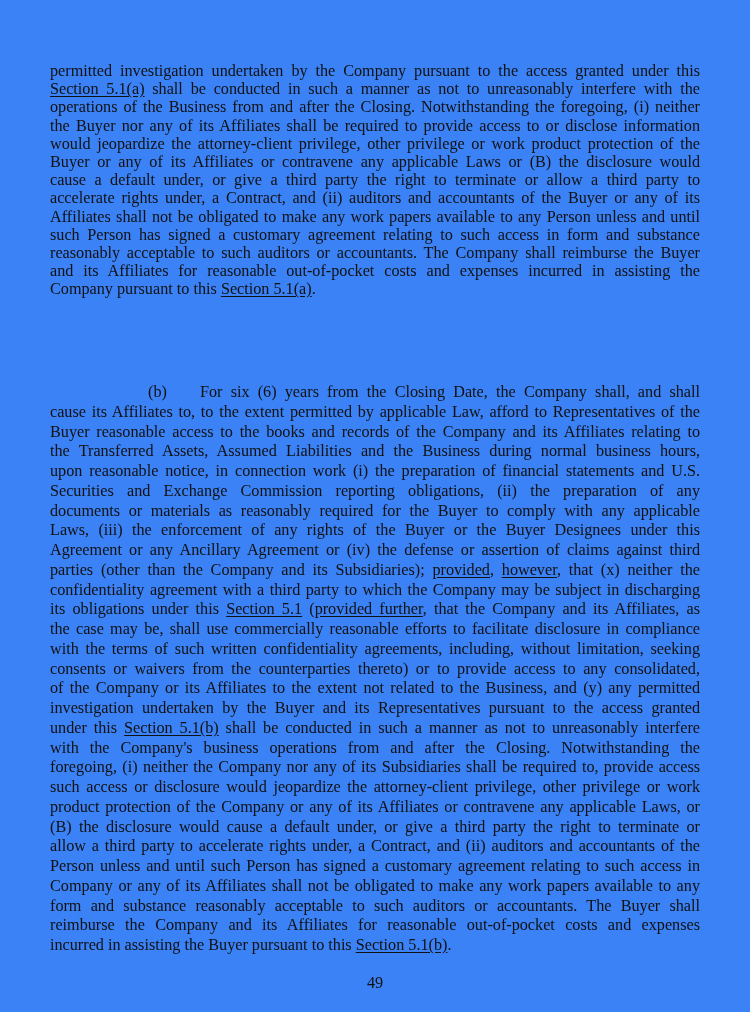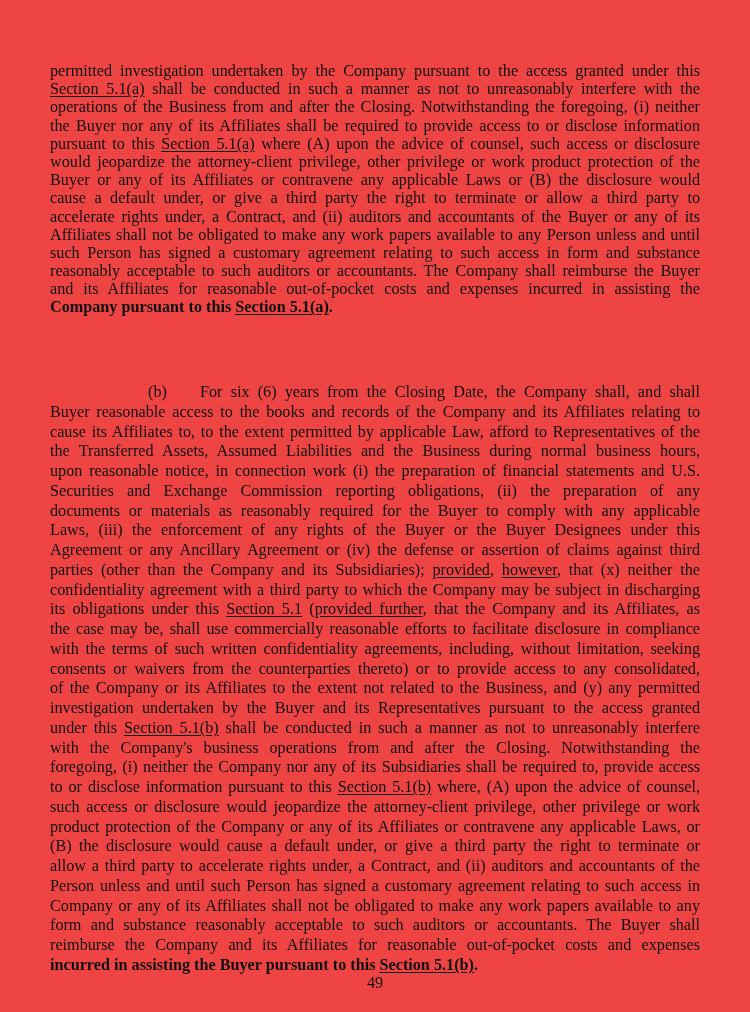--- a/index.html
+++ b/index.html
@@ -1,37 +1,37 @@
 <!DOCTYPE html>
 <html><head>
 <meta charset="utf-8">
 <style>
   html, body { margin: 0; padding: 0; background: #ffffff; }
   body { width: 750px; height: 1012px; position: relative; overflow: hidden; }
   .page {
-    position: absolute; left: 0; top: 0; width: 750px; height: 1012px; background: #ef4444;
+    position: absolute; left: 0; top: 0; width: 750px; height: 1012px; background: #3b82f6;
   }
   .para {
     position: absolute;
     left: 50px;
     width: 650px;
     font-family: "Liberation Serif", "DejaVu Serif", serif;
     font-size: 16.2px;
     color: #111111;
   }
   .line {
     display: block;
     height: 19px;
     line-height: 19px;
     white-space: nowrap;
     text-align: justify;
     text-align-last: justify;
     overflow: visible;
   }
-  .line.last { text-align-last: left; font-weight: bold; }
+  .line.last { text-align-last: left; }
   .u { text-decoration: underline; text-underline-offset: 2px; }
   #p1 { top: 62px; }
   #p1 .line { height: 18.2px; line-height: 18.2px; }
   #p2 { top: 347px; }
   #p2 .line { height: 19.75px; line-height: 19.75px; }
   .indent-b { display: inline-block; width: 98px; }
   .label-b { display: inline-block; width: 52px; }
   .pagenum {
     position: absolute; left: 0; width: 750px; top: 974px; text-align: center;
     font-family: "Liberation Serif", "DejaVu Serif", serif; font-size: 16.2px; color: #111111;
@@ -39,53 +39,51 @@
 </style>
 </head>
 <body>
 
 <div class="page">
   <div class="para" id="p1">
       <span class="line">permitted investigation undertaken by the Company pursuant to the access granted under this</span>
       <span class="line"><span class="u">Section 5.1(a)</span> shall be conducted in such a manner as not to unreasonably interfere with the</span>
       <span class="line">operations of the Business from and after the Closing.  Notwithstanding the foregoing, (i) neither</span>
       <span class="line">the Buyer nor any of its Affiliates shall be required to provide access to or disclose information</span>
-      <span class="line">pursuant to this <span class="u">Section 5.1(a)</span> where (A) upon the advice of counsel, such access or disclosure</span>
       <span class="line">would jeopardize the attorney-client privilege, other privilege or work product protection of the</span>
       <span class="line">Buyer or any of its Affiliates or contravene any applicable Laws or (B) the disclosure would</span>
       <span class="line">cause a default under, or give a third party the right to terminate or allow a third party to</span>
       <span class="line">accelerate rights under, a Contract, and (ii) auditors and accountants of the Buyer or any of its</span>
       <span class="line">Affiliates shall not be obligated to make any work papers available to any Person unless and until</span>
       <span class="line">such Person has signed a customary agreement relating to such access in form and substance</span>
       <span class="line">reasonably acceptable to such auditors or accountants.  The Company shall reimburse the Buyer</span>
       <span class="line">and its Affiliates for reasonable out-of-pocket costs and expenses incurred in assisting the</span>
       <span class="line last">Company pursuant to this <span class="u">Section 5.1(a)</span>.</span>
     </div>
   <div class="para" id="p2">
       <span class="line" style="text-align-last: justify; margin-top: 36px;"><span class="indent-b"></span><span class="label-b">(b)</span>For six (6) years from the Closing Date, the Company shall, and shall</span>
+      <span class="line">cause its Affiliates to, to the extent permitted by applicable Law, afford to Representatives of the</span>
       <span class="line">Buyer reasonable access to the books and records of the Company and its Affiliates relating to</span>
-      <span class="line">cause its Affiliates to, to the extent permitted by applicable Law, afford to Representatives of the</span>
       <span class="line">the Transferred Assets, Assumed Liabilities and the Business during normal business hours,</span>
       <span class="line">upon reasonable notice, in connection work (i) the preparation of financial statements and U.S.</span>
       <span class="line">Securities and Exchange Commission reporting obligations, (ii) the preparation of any</span>
       <span class="line">documents or materials as reasonably required for the Buyer to comply with any applicable</span>
       <span class="line">Laws, (iii) the enforcement of any rights of the Buyer or the Buyer Designees under this</span>
       <span class="line">Agreement or any Ancillary Agreement or (iv) the defense or assertion of claims against third</span>
       <span class="line">parties (other than the Company and its Subsidiaries); <span class="u">provided</span>, <span class="u">however</span>, that (x) neither the</span>
       <span class="line">confidentiality agreement with a third party to which the Company may be subject in discharging</span>
       <span class="line">its obligations under this <span class="u">Section 5.1</span> (<span class="u">provided further</span>, that the Company and its Affiliates, as</span>
       <span class="line">the case may be, shall use commercially reasonable efforts to facilitate disclosure in compliance</span>
       <span class="line">with the terms of such written confidentiality agreements, including, without limitation, seeking</span>
       <span class="line">consents or waivers from the counterparties thereto) or to provide access to any consolidated,</span>
       <span class="line">of the Company or its Affiliates to the extent not related to the Business, and (y) any permitted</span>
       <span class="line">investigation undertaken by the Buyer and its Representatives pursuant to the access granted</span>
       <span class="line">under this <span class="u">Section 5.1(b)</span> shall be conducted in such a manner as not to unreasonably interfere</span>
       <span class="line">with the Company's business operations from and after the Closing.  Notwithstanding the</span>
       <span class="line">foregoing, (i) neither the Company nor any of its Subsidiaries shall be required to, provide access</span>
-      <span class="line">to or disclose information pursuant to this <span class="u">Section 5.1(b)</span> where, (A) upon the advice of counsel,</span>
       <span class="line">such access or disclosure would jeopardize the attorney-client privilege, other privilege or work</span>
       <span class="line">product protection of the Company or any of its Affiliates or contravene any applicable Laws, or</span>
       <span class="line">(B) the disclosure would cause a default under, or give a third party the right to terminate or</span>
       <span class="line">allow a third party to accelerate rights under, a Contract, and (ii) auditors and accountants of the</span>
       <span class="line">Person unless and until such Person has signed a customary agreement relating to such access in</span>
       <span class="line">Company or any of its Affiliates shall not be obligated to make any work papers available to any</span>
       <span class="line">form and substance reasonably acceptable to such auditors or accountants.  The Buyer shall</span>
       <span class="line">reimburse the Company and its Affiliates for reasonable out-of-pocket costs and expenses</span>
       <span class="line last">incurred in assisting the Buyer pursuant to this <span class="u">Section 5.1(b)</span>.</span>
     </div>

